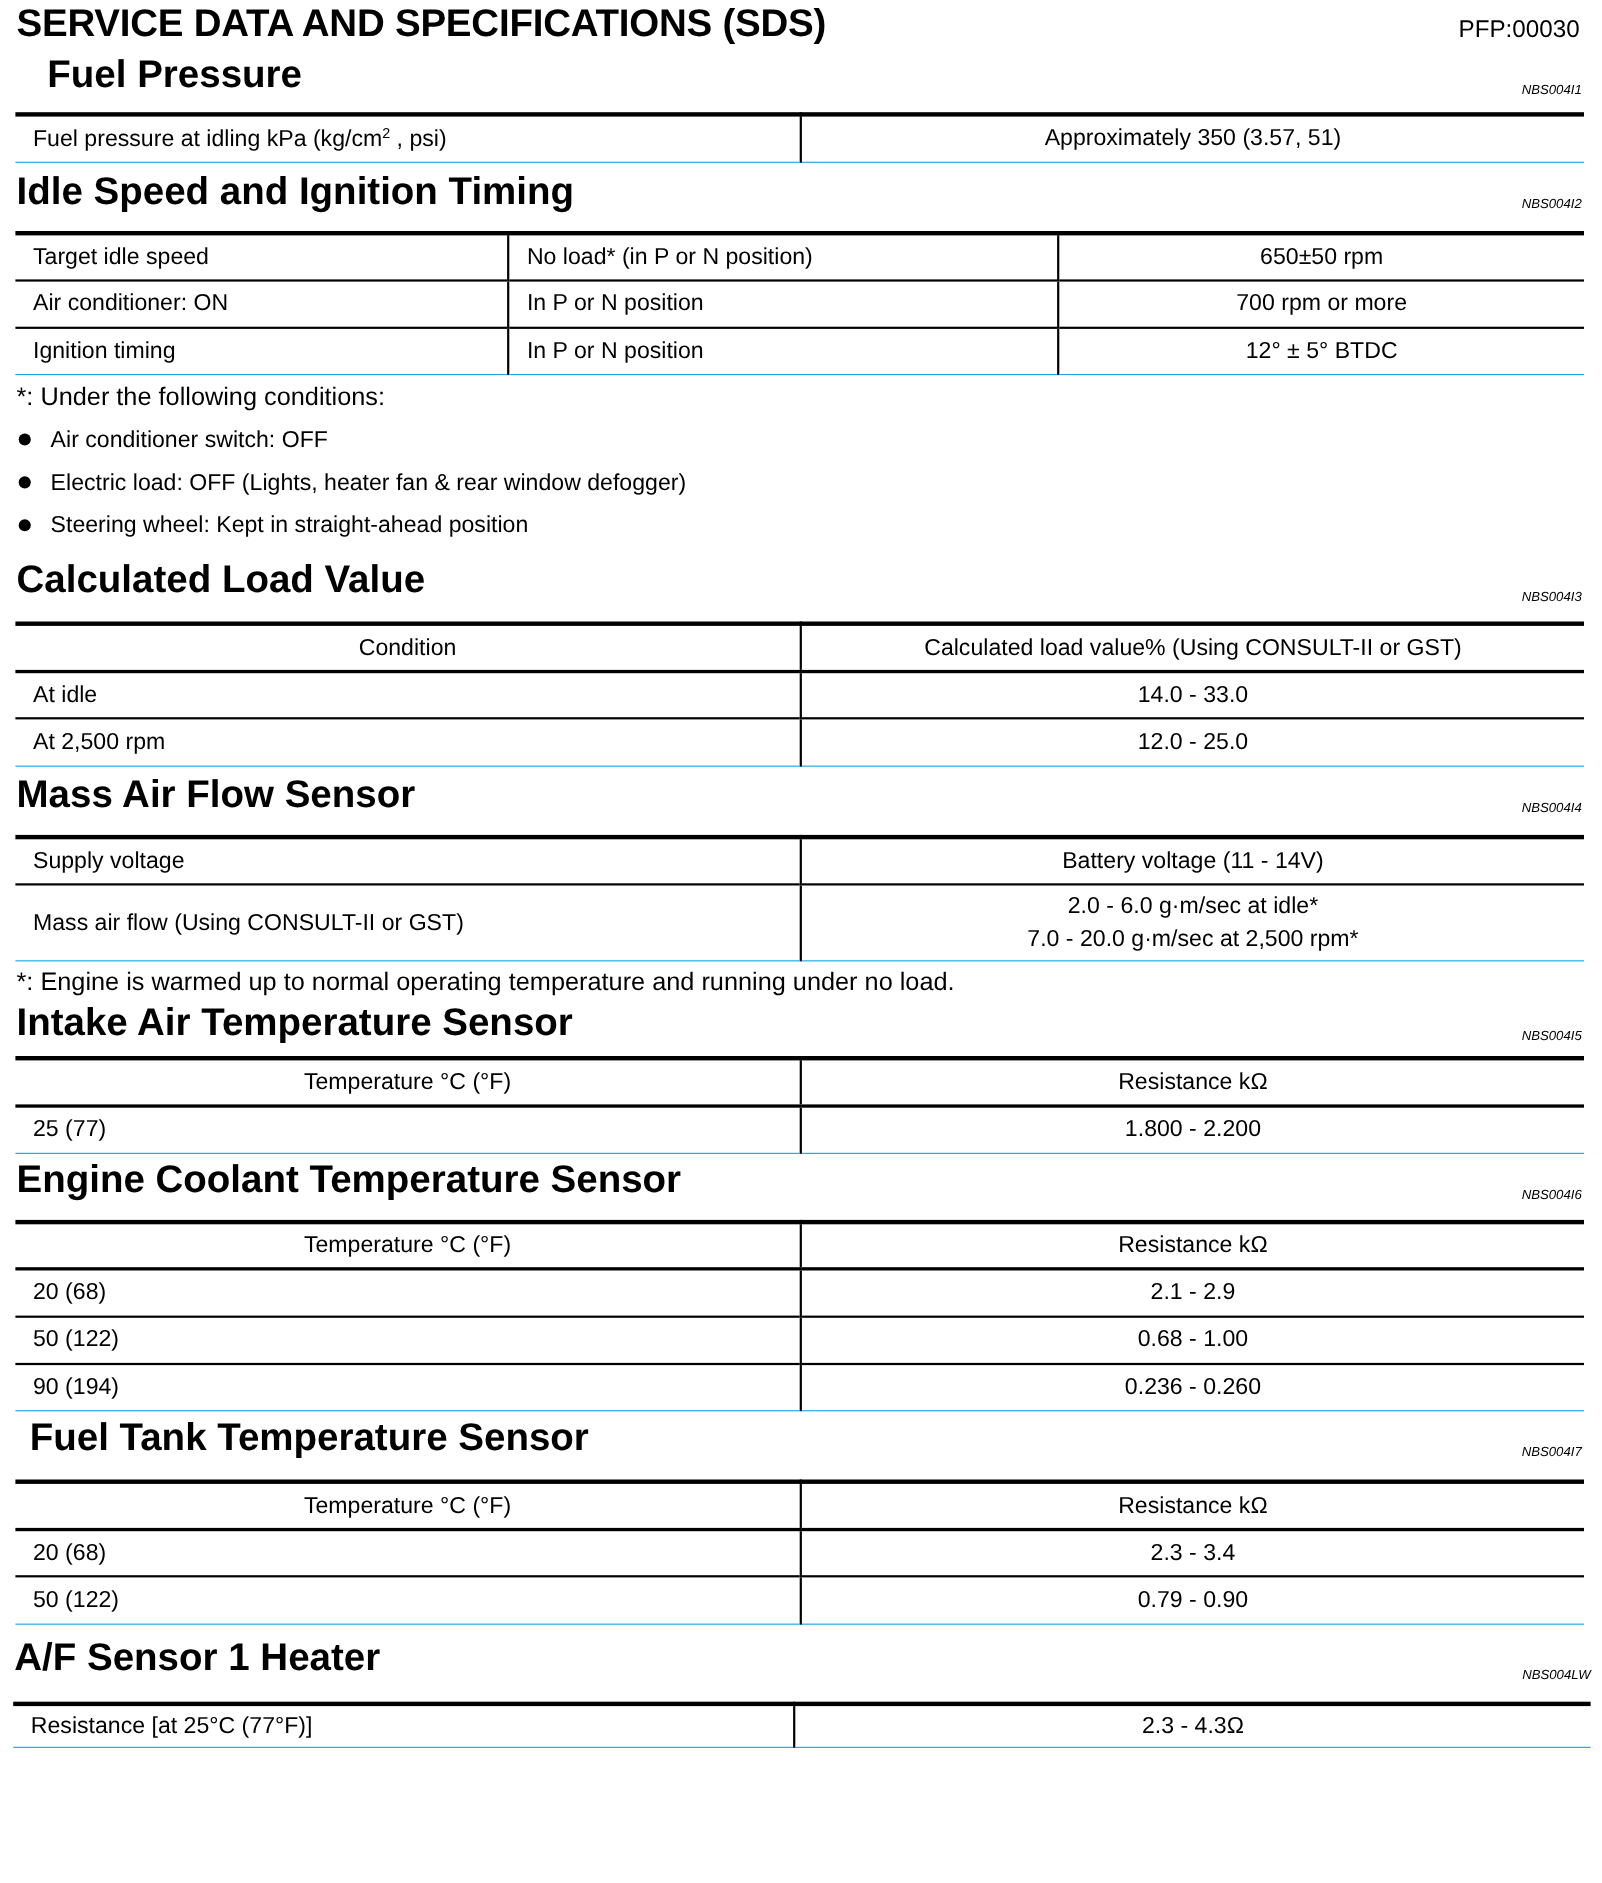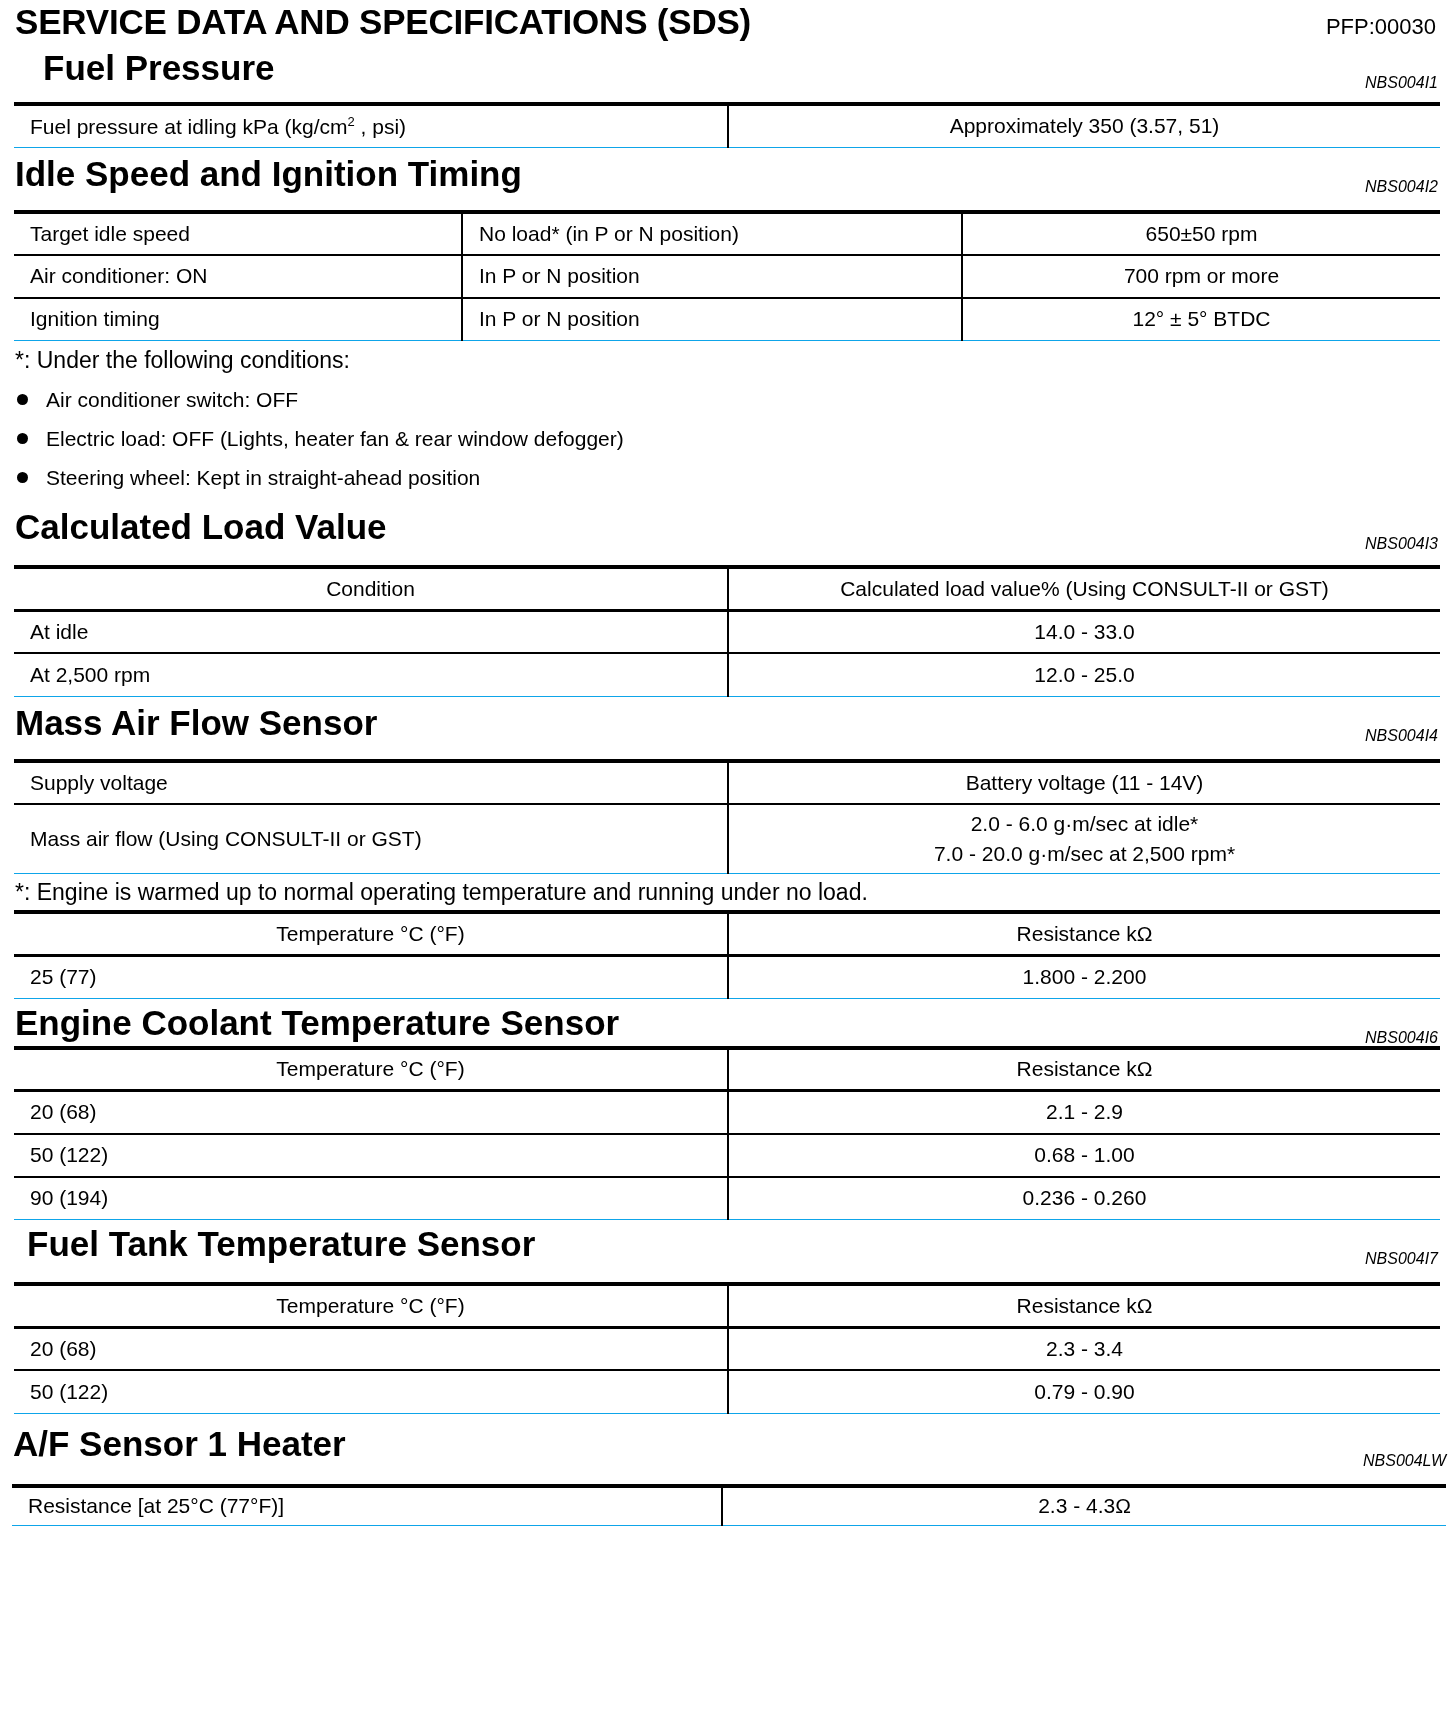--- a/index.html
+++ b/index.html
@@ -7,21 +7,21 @@
   body { font-family: "Liberation Sans", sans-serif; color: #000; position: relative; }
   .page { position: absolute; left: 14px; top: 0; width: 1428px; }
 
   .title-row { position: relative; height: 48px; }
   .main-title { position: absolute; left: 1px; top: 2px; font-size: 35px; font-weight: bold; letter-spacing: -0.2px; }
   .pfp { position: absolute; right: 6px; top: 14px; font-size: 22px; }
 
   .section { position: relative; }
   .sec-head { position: relative; height: 62px; }
   .sec-title { position: absolute; left: 1px; top: 6px; font-size: 35px; font-weight: bold; }
-  .sec-code { position: absolute; right: 4px; top: 30px; font-size: 16px; font-style: italic; }
+  .sec-code { position: absolute; right: 4px; top: 30px; font-size: 12px; font-style: italic; }
 
   table { border-collapse: collapse; width: 1426px; }
   table.tbl { border-top: 4px solid #000; border-bottom: 1px solid #0ea5e9; }
   td { font-size: 21px; padding: 0 16px; height: 43px; border-top: 2px solid #000; vertical-align: middle; }
   tr:first-child td { border-top: none; }
   td.sep { border-left: 2px solid #000; }
   td.center { text-align: center; }
   tr.thead-row td { border-bottom: 3px solid #000; }
   tr.after-head td { border-top: none; }
   sup { font-size: 13px; vertical-align: 8px; }
@@ -130,36 +130,40 @@
           <div>2.0 - 6.0 g·m/sec at idle*</div>
           <div>7.0 - 20.0 g·m/sec at 2,500 rpm*</div>
         </td>
       </tr>
     </tbody>
       </table>
     <div class="note" style="height:36px;line-height:36px;">*: Engine is warmed up to normal operating temperature and running under no load.</div>
   </div>
 
   <div class="section">
+    <div class="sec-head" style="height:50px;">
+      <div class="sec-title" style="top:0px;">Intake Air Temperature Sensor</div>
+      <div class="sec-code" style="top:24px;">NBS004I5</div>
+    </div>
     <table class="tbl">
       <tbody>
           <tr class="thead-row">
         <td class="center" style="width:714px;">Temperature °C (°F)</td>
         <td class="sep center">Resistance kΩ</td>
       </tr>
       <tr class="after-head">
         <td>25 (77)</td>
         <td class="sep center">1.800 - 2.200</td>
       </tr>
     </tbody>
       </table>
   </div>
 
   <div class="section">
-    <div class="sec-head" style="height:47px;">
+    <div class="sec-head" style="height:60px;">
       <div class="sec-title" style="top:4px;">Engine Coolant Temperature Sensor</div>
       <div class="sec-code" style="top:30px;">NBS004I6</div>
     </div>
     <table class="tbl">
       <tbody>
           <tr class="thead-row">
         <td class="center" style="width:714px;">Temperature °C (°F)</td>
         <td class="sep center">Resistance kΩ</td>
       </tr>
       <tr class="after-head">

